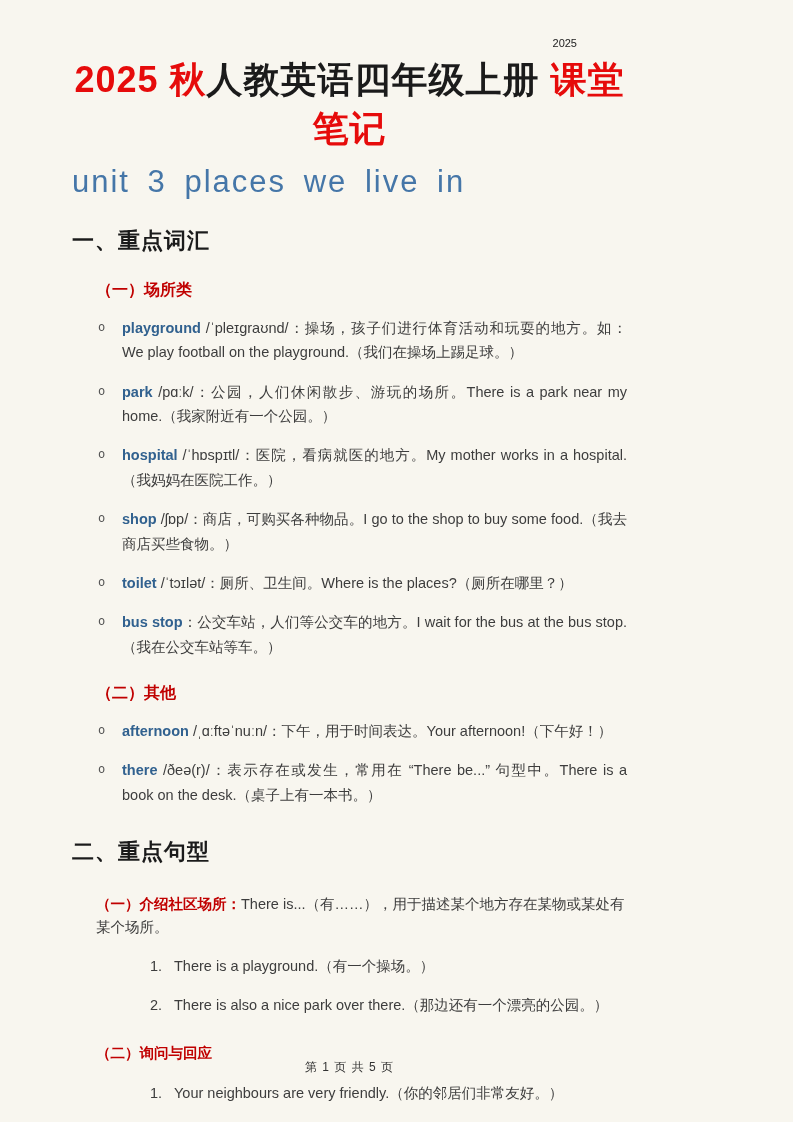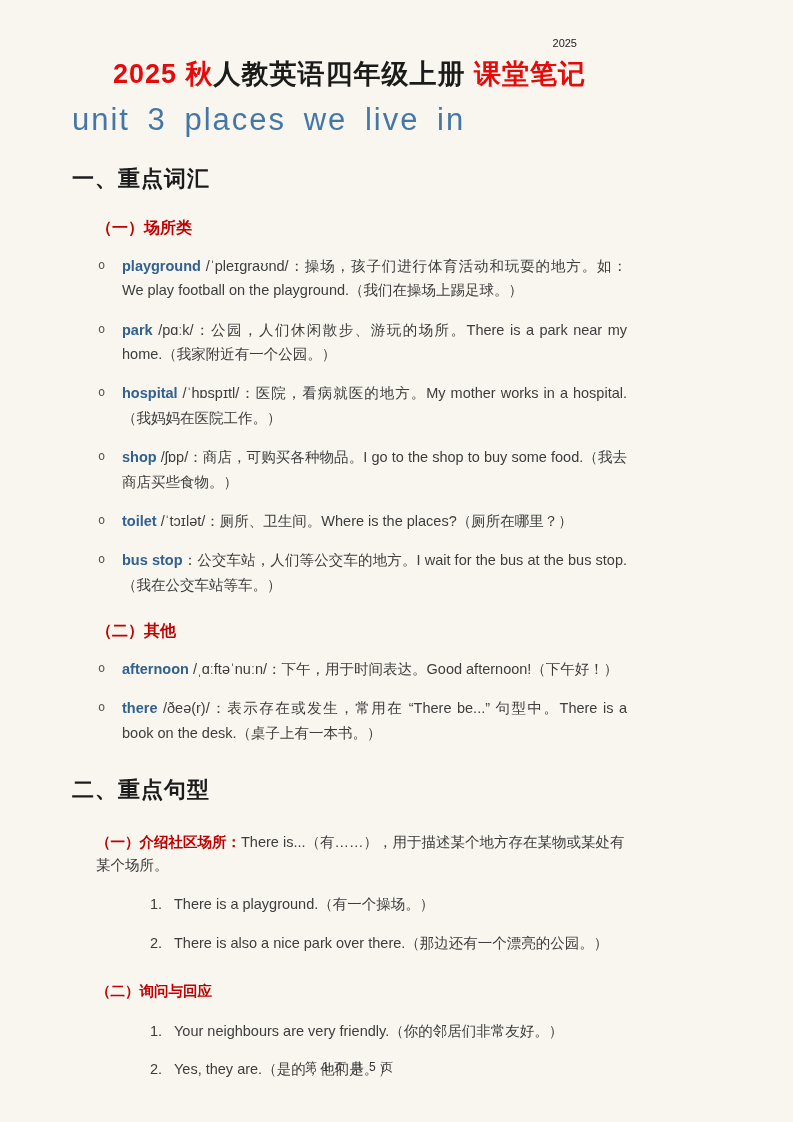--- a/index.html
+++ b/index.html
@@ -23,21 +23,21 @@
     position: absolute;
     top: 37px;
     right: 122px;
     font-size: 11px;
     color: #222;
   }
   .doc-title {
     margin: 0;
     padding-top: 56px;
     text-align: center;
-    font-size: 27px;
+    font-size: 36px;
     font-weight: bold;
     color: #1b1b1b;
     letter-spacing: 1px;
   }
   .doc-title .red { color: #e60b0b; }
   .doc-subtitle {
     margin: 10px 0 0 0;
     font-size: 31px;
     font-weight: normal;
     color: #4576a8;
@@ -150,21 +150,21 @@
     </div>
     <div class="vitem">
       <span class="marker">o</span><span class="word">bus stop</span><span class="phon">：</span><span>公交车站，人们等公交车的地方。I wait for the bus at the bus stop.（我在公交车站等车。）</span>
     </div>
   </div>
 
   <div class="h2-red">（二）其他</div>
 
   <div class="vlist">
     <div class="vitem">
-      <span class="marker">o</span><span class="word">afternoon</span><span class="phon"> /ˌɑːftəˈnuːn/：</span><span>下午，用于时间表达。Good afternoon!（下午好！）</span>
+      <span class="marker">o</span><span class="word">afternoon</span><span class="phon"> /ˌɑːftəˈnuːn/：</span><span>下午，用于时间表达。Your afternoon!（下午好！）</span>
     </div>
     <div class="vitem">
       <span class="marker">o</span><span class="word">there</span><span class="phon"> /ðeə(r)/：</span><span>表示存在或发生，常用在 “There be...” 句型中。There is a book on the desk.（桌子上有一本书。）</span>
     </div>
   </div>
 
   <h3 class="h1" style="margin-top:30px;">二、重点句型</h3>
 
   <div class="sent-head">
     <span class="red-lead">（一）介绍社区场所：</span><span>There is...（有……），用于描述某个地方存在某物或某处有某个场所。</span>

